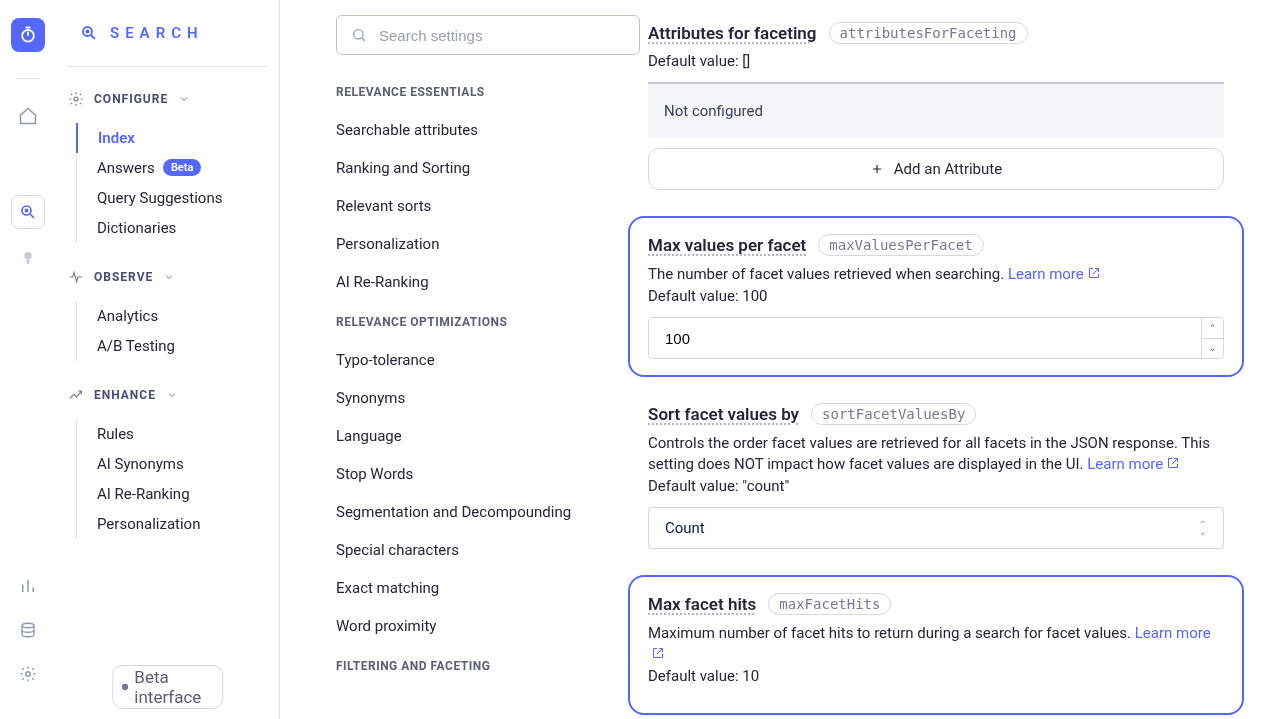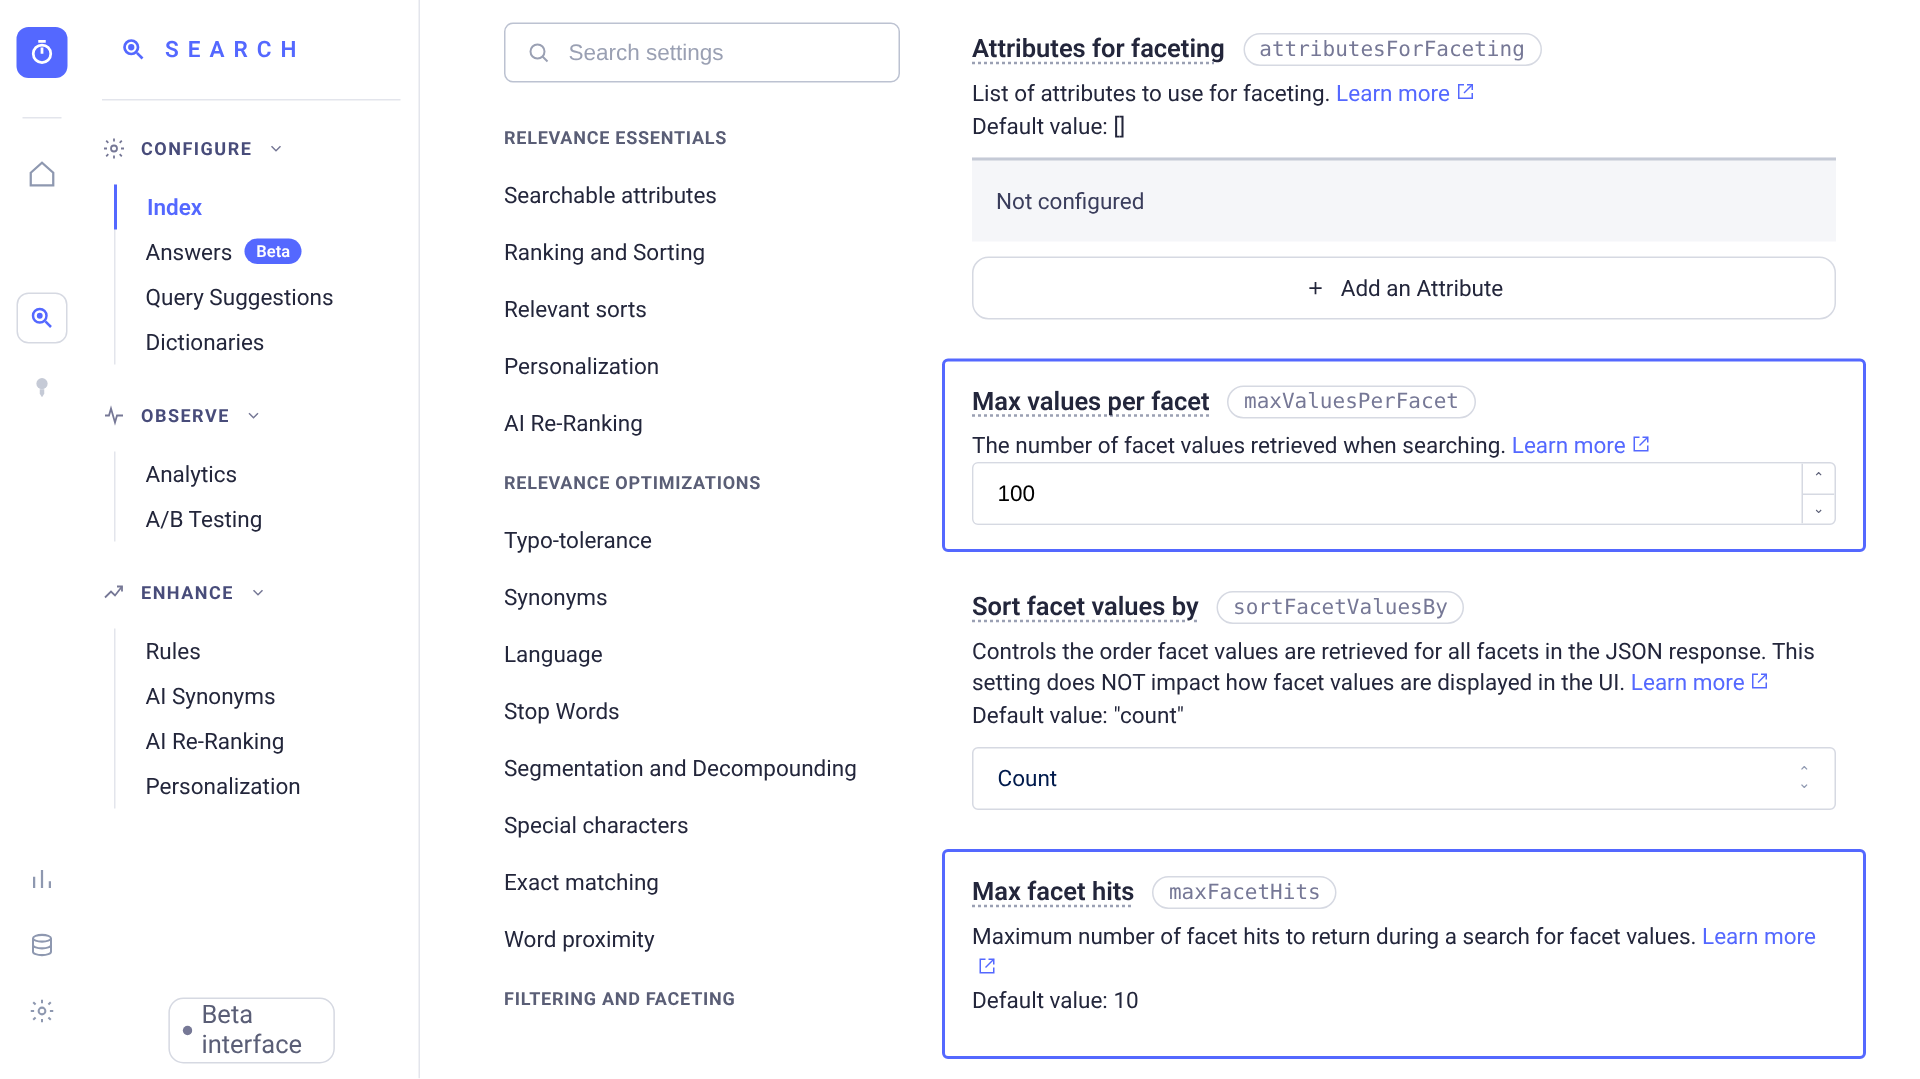--- a/index.html
+++ b/index.html
@@ -131,21 +131,21 @@
     padding: 15px 10px 10px 26px;
   }
   .search-box {
     border: 1px solid #bcc2d1;
     border-radius: 6px;
     height: 40px;
     display:flex; align-items:center; gap:12px;
     padding: 0 14px;
     color: #9aa0b3;
     margin-bottom: 30px;
-    width: 264px;
+    width: 304px;
   }
   .search-box input {
     border: none; outline: none;
     font-size: 15px;
     flex: 1;
     color: #23263b;
   }
   .search-box input::placeholder { color: #9aa0b3; }
   .settings-group-title {
     font-size: 12px; font-weight:700; letter-spacing: 0.5px;
@@ -164,21 +164,21 @@
   
   .main {
     position: absolute;
     left: 628px; top: 0; bottom: 0; right: 36px;
     padding: 22px 20px 10px 20px;
     overflow: hidden;
   }
   .setting-block { margin-bottom: 26px; }
   .setting-block.highlight {
     border: 2px solid #5468ff;
-    border-radius: 4px;
+    border-radius: 16px;
     padding: 16px 18px 16px;
     margin-left:-20px; margin-right:-20px;
   }
   .setting-header { display:flex; align-items:center; gap:12px; margin-bottom:8px;}
   .setting-title {
     font-size: 17px; font-weight:650;
     text-decoration: underline dotted #9aa0b3;
     text-underline-offset: 4px;
     color:#23263b;
   }
@@ -445,28 +445,20 @@
   <div class="settings-group-title" style="margin-top:12px">FILTERING AND FACETING</div>
 </div>
 
 <div class="main">
 
   <div class="setting-block">
     <div class="setting-header">
       <span class="setting-title">Attributes for faceting</span>
       <span class="code-pill">attributesForFaceting</span>
     </div>
-    <div class="setting-desc">
-      <span>List of attributes to use for faceting.</span>
-      <a class="learn-more"><span>Learn more</span><span class="ext-icon"><svg width="12" height="12" viewBox="0 0 24 24" fill="none" stroke="#5468ff" stroke-width="2">
-              <path d="M14 3h7v7"></path>
-              <path d="M10 14L21 3"></path>
-              <path d="M21 14v7H3V3h7"></path>
-            </svg></span></a>
-    </div>
     <div class="default-line">Default value: []</div>
     <div class="not-configured">Not configured</div>
     <div class="add-attr">
       <span>
           <svg width="14" height="14" viewBox="0 0 24 24" fill="none" stroke="#23263b" stroke-width="2">
             <path d="M12 5v14M5 12h14"></path>
           </svg>
         </span>
       <span>Add an Attribute</span>
     </div>
@@ -478,20 +470,21 @@
       <span class="code-pill">maxValuesPerFacet</span>
     </div>
     <div class="setting-desc">
       <span>The number of facet values retrieved when searching.</span>
       <a class="learn-more"><span>Learn more</span><span class="ext-icon"><svg width="12" height="12" viewBox="0 0 24 24" fill="none" stroke="#5468ff" stroke-width="2">
               <path d="M14 3h7v7"></path>
               <path d="M10 14L21 3"></path>
               <path d="M21 14v7H3V3h7"></path>
             </svg></span></a>
     </div>
+    <div class="default-line">Default value: 100</div>
     <div class="num-field">
       <input type="text" value="100" style="">
       <div class="spin">
         <div>⌃</div>
         <div>⌄</div>
       </div>
     </div>
   </div>
 
   <div class="setting-block">

